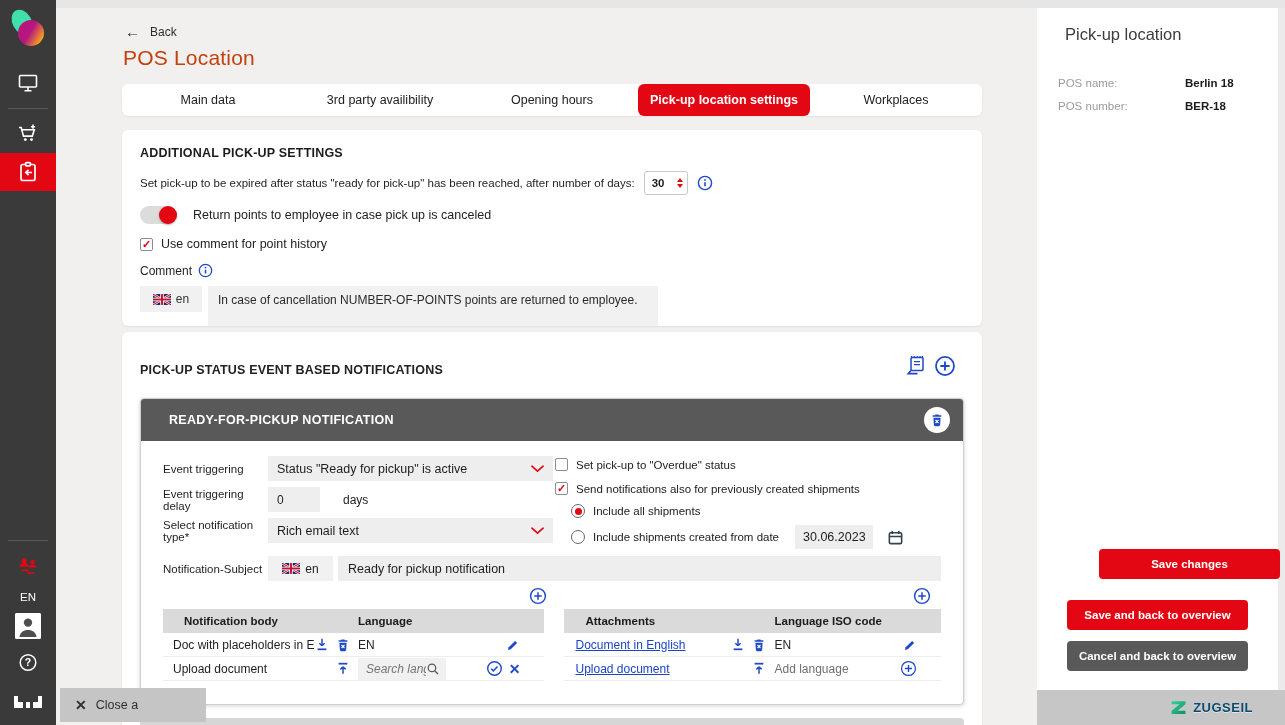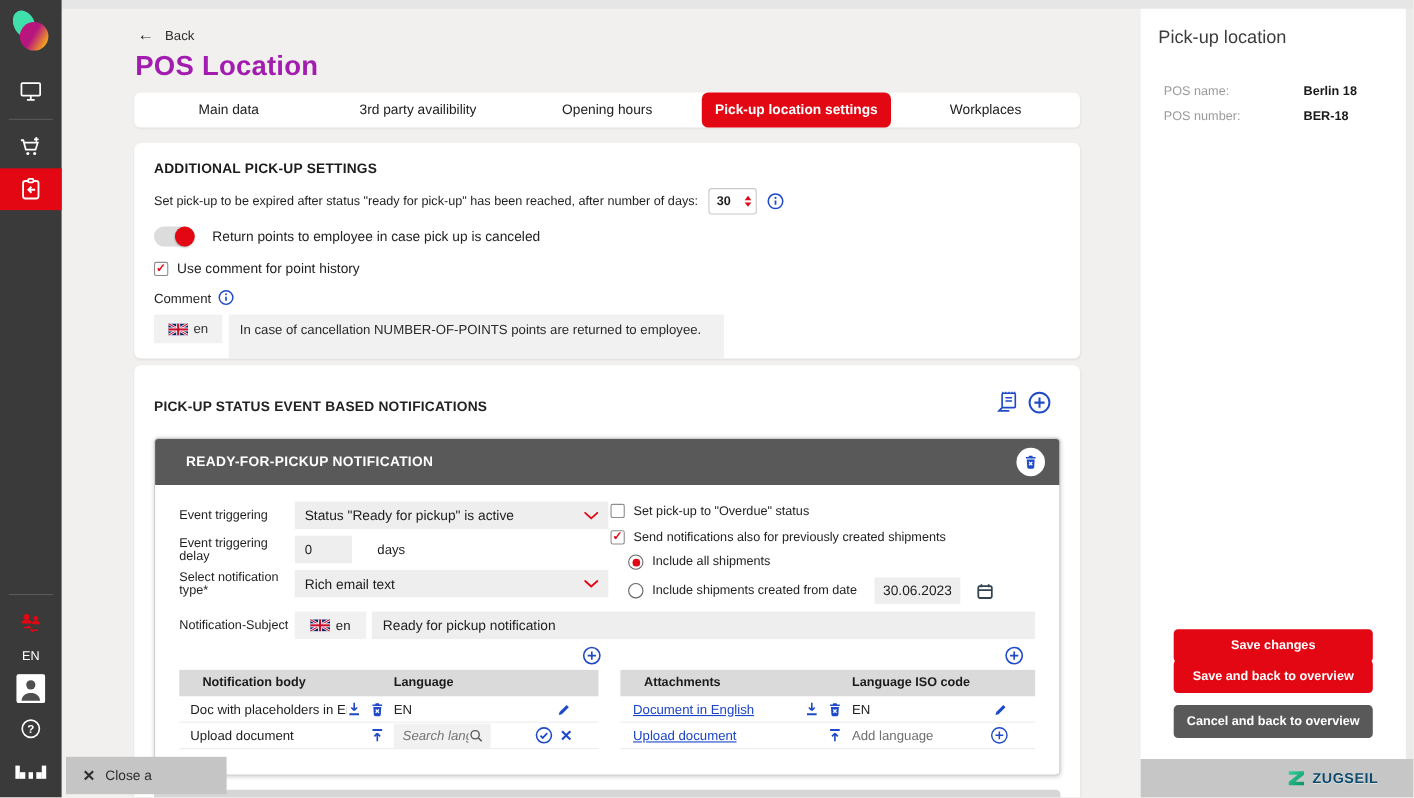--- a/index.html
+++ b/index.html
@@ -17,21 +17,21 @@
   .sb-btn.first { margin-top:12px; }
   .sb-divider { width:40px; height:1px; background:#5a5959; margin:6px 0; }
   .sb-active { background:#e30613; width:56px; height:38px; display:flex; align-items:center; justify-content:center; }
   .sb-spacer { flex:1; }
   .sb-lang { color:#fff; font-size:11.5px; margin:6px 0 4px; }
   .avatar-box { width:26px; height:26px; background:#fff; border-radius:2px; overflow:hidden; }
 
   
   .back-row { position:absolute; left:125px; top:24px; display:flex; align-items:center; gap:10px; font-size:12px; color:#2c2c2c; cursor:pointer; z-index:5;}
   .back-arrow { font-size:15px; line-height:1; }
-  .page-title { position:absolute; left:123px; top:46px; font-size:25px; font-weight:bold; color:#a21caf; letter-spacing:.2px; }
+  .page-title { position:absolute; left:123px; top:46px; font-size:21px; font-weight:normal; color:#c2410c; letter-spacing:.2px; }
 
   .tabbar { position:absolute; left:122px; top:84px; width:860px; height:32px; background:#fff; border-radius:6px; display:flex; box-shadow:0 1px 2px rgba(0,0,0,.06); }
   .tab { flex:1; display:flex; align-items:center; justify-content:center; font-size:12.5px; color:#212121; cursor:pointer; border-radius:6px; }
   .tab.active { background:#e30613; color:#fff; font-weight:bold; }
 
   .card { position:absolute; background:#fff; border-radius:6px; box-shadow:0 1px 2px rgba(0,0,0,.07); }
   .card1 { left:122px; top:130px; width:860px; height:196px; padding:16px 18px 0; overflow:hidden; }
   .sec-heading { font-size:12.5px; font-weight:bold; letter-spacing:.2px; color:#1c1c1c; }
 
   .row { display:flex; align-items:center; }
@@ -108,29 +108,29 @@
   .link { color:#1b44c8; text-decoration:underline; cursor:pointer; }
   .muted { color:#6f6f6f; }
   .searchbox { flex:1; max-width:150px; height:22px; background:#f2f1f1; display:flex; align-items:center; padding:0 6px 0 8px; margin-right:8px; }
   .searchbox input { flex:1; border:none; background:transparent; outline:none; font-family:"Liberation Sans",sans-serif; font-size:12px; font-style:italic; color:#555; width:60px; }
   .blue-x { color:#1e49c8; font-size:14px; font-weight:bold; cursor:pointer; line-height:1; }
 
   .next-panel-sliver { position:absolute; left:18px; top:386px; width:824px; height:8px; background:#d7d6d6; border-radius:4px 4px 0 0; }
 
   
   .sidepanel { position:absolute; left:1037px; top:8px; width:241px; height:682px; background:#fff; }
-  .sp-title { padding:17px 0 0 16px; font-size:16.5px; color:#3c3c3c; }
+  .sp-title { padding:17px 0 0 28px; font-size:16.5px; color:#3c3c3c; }
   .sp-rows { margin-top:33px; padding-left:21px; }
   .sp-row { display:flex; margin-bottom:11px; font-size:11.5px; }
   .sp-label { width:127px; color:#9b9b9b; }
   .sp-value { font-weight:bold; color:#1b1b1b; }
   .btn { position:absolute; left:30px; width:181px; height:30px; border:none; border-radius:4px; color:#fff; font-family:"Liberation Sans",sans-serif; font-size:11.5px; font-weight:bold; cursor:pointer; }
   .btn.red { background:#e30613; }
   .btn.gray { background:#595959; }
-  .b1 { top:564px; } .b2 { top:592px; } .b3 { top:633px; }
+  .b1 { top:541px;margin-left:32px; } .b2 { top:592px; } .b3 { top:633px; }
 
   .footer-right { position:absolute; left:1037px; top:690px; right:0; height:35px; background:#c7c6c6; display:flex; align-items:center; justify-content:flex-end; padding-right:32px; gap:6px; z-index:20; }
   .brand-text { font-size:13px; font-weight:bold; letter-spacing:.5px; color:#0c4a6e; text-shadow:0 1px 0 rgba(255,255,255,.5); }
 
   .close-bar { position:absolute; left:60px; top:688px; width:146px; height:34px; background:#c6c5c5; display:flex; align-items:center; padding-left:15px; gap:9px; font-size:12.5px; color:#2e2e2e; z-index:30; overflow:hidden; white-space:nowrap; cursor:pointer; }
   .close-x { font-size:14px; font-weight:bold; line-height:1; }
 </style>
 </head>
 <body>
 

